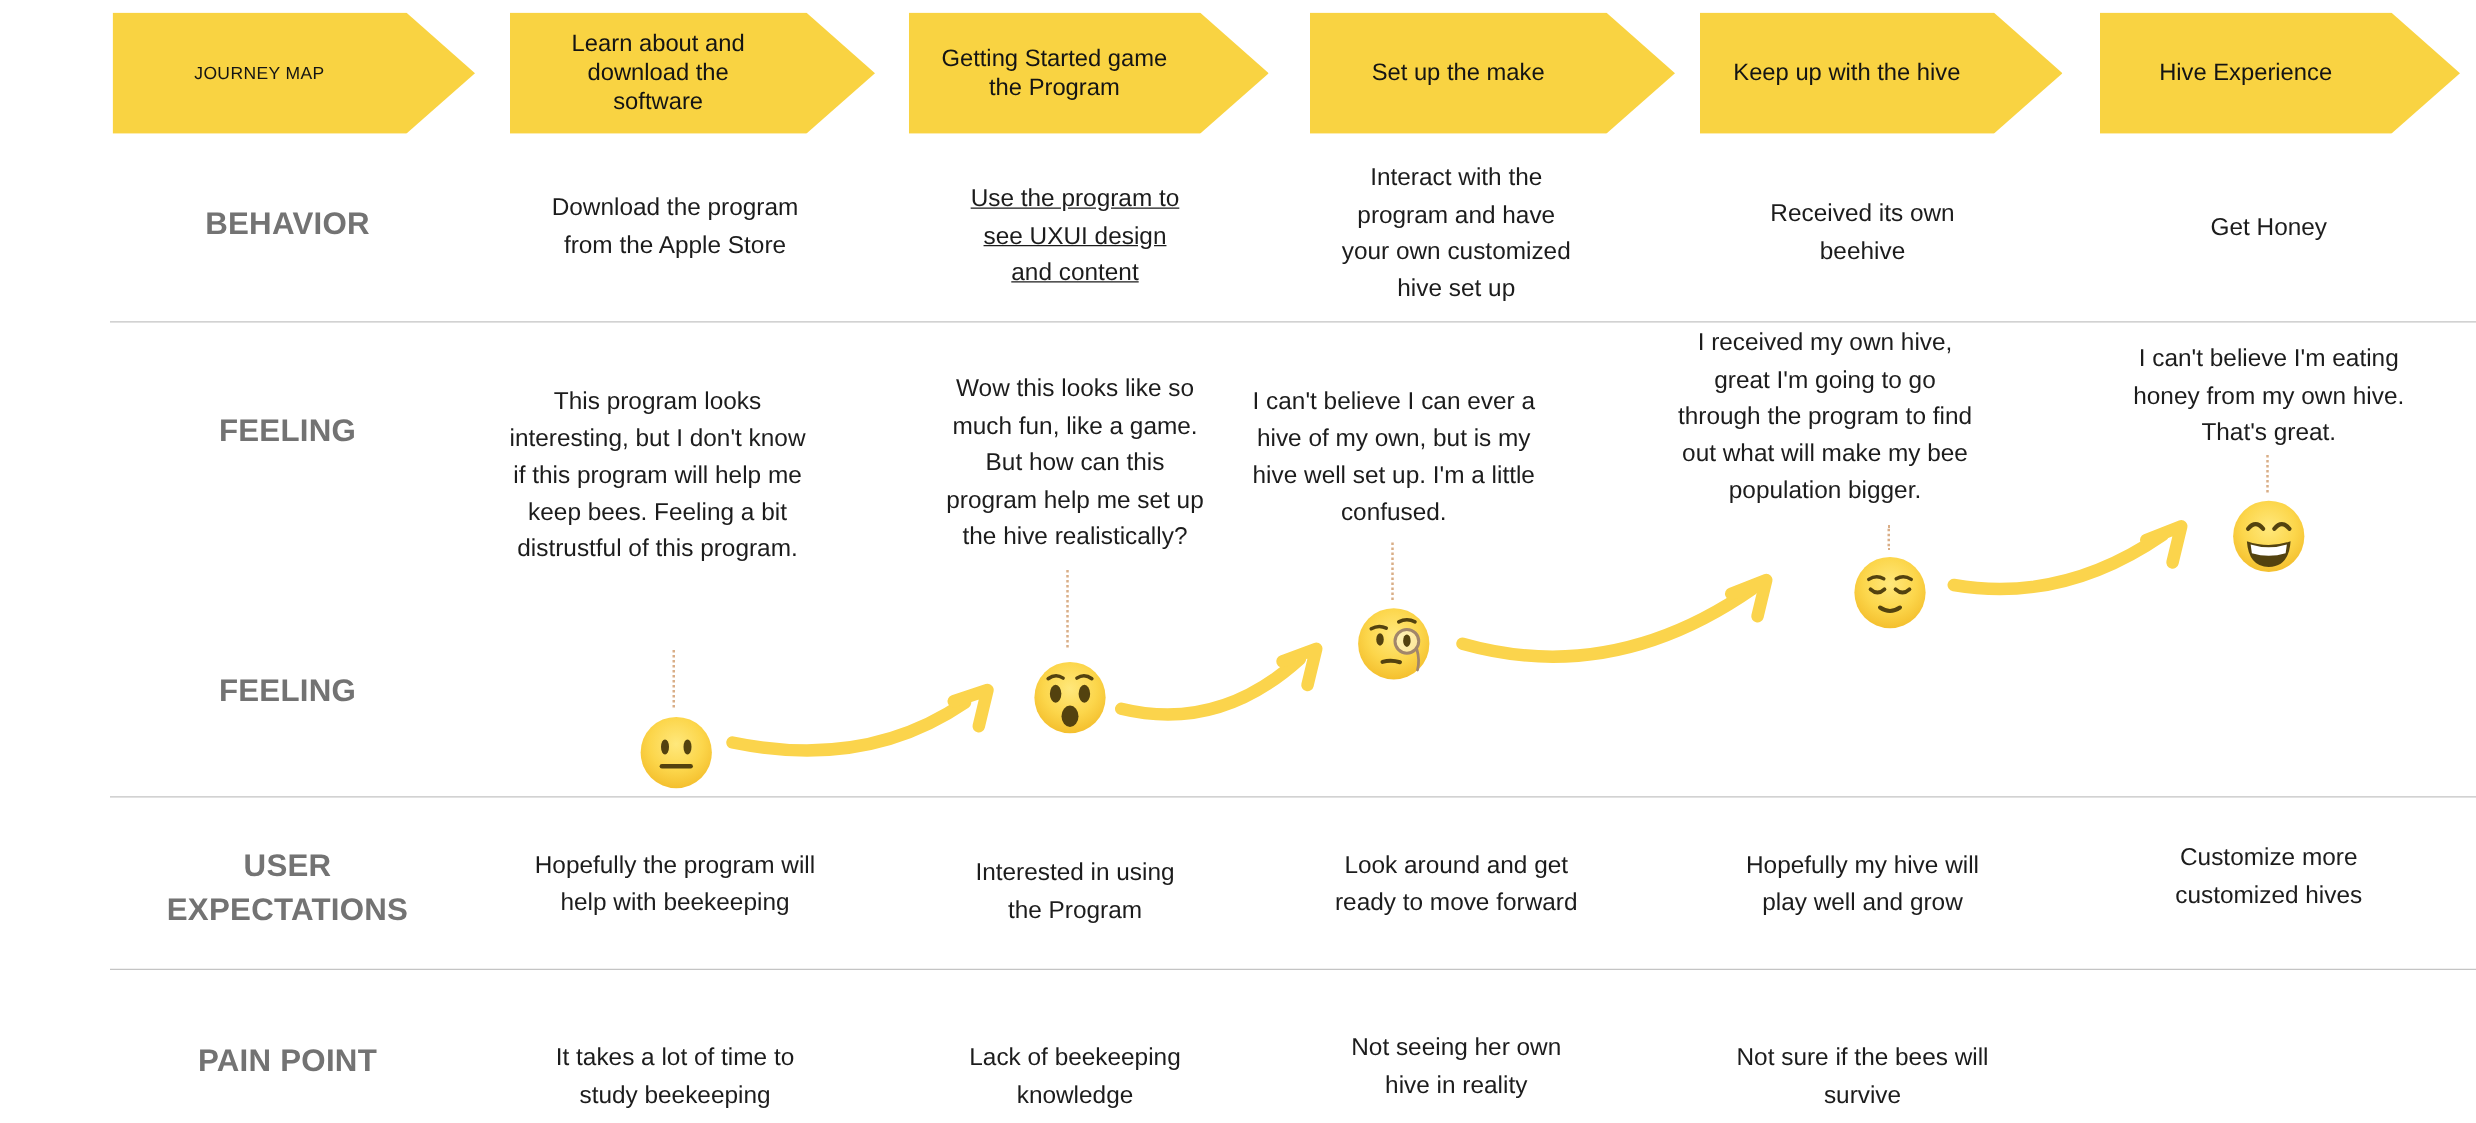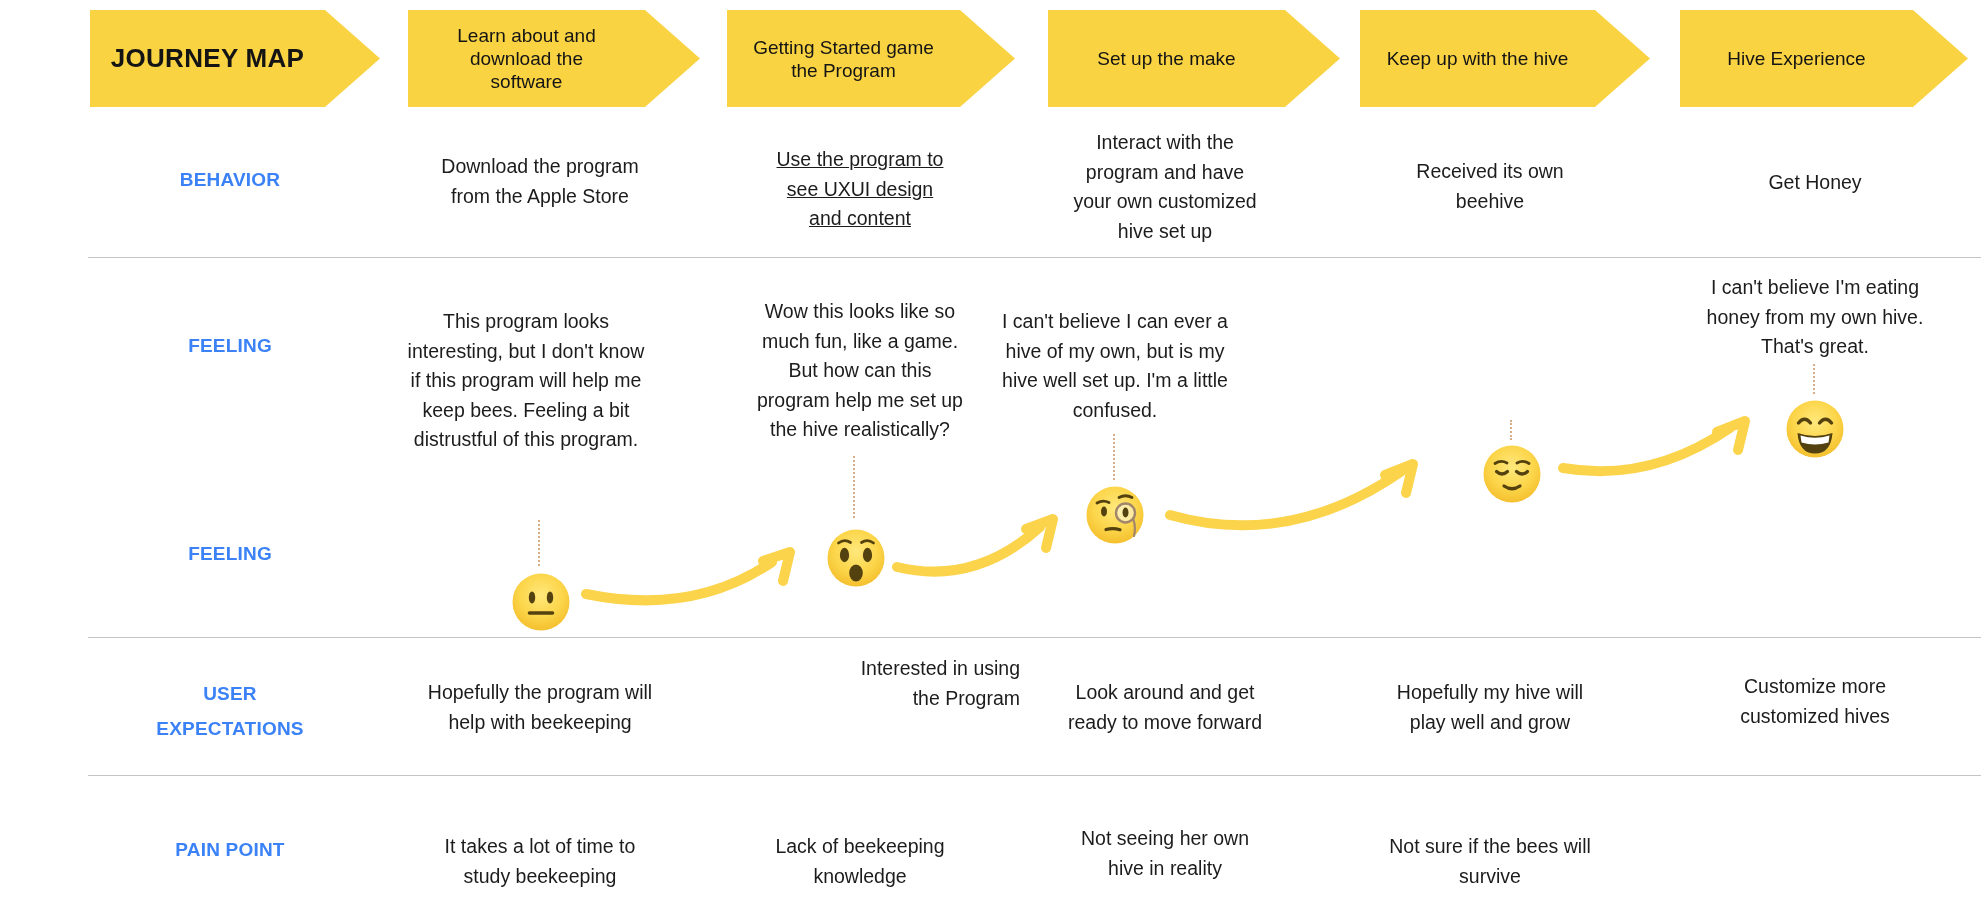--- a/index.html
+++ b/index.html
@@ -14,28 +14,28 @@
   
   .chev{
     position:absolute;top:10px;height:97px;
     background:#F9D342;
     clip-path:polygon(0 0, calc(100% - 55px) 0, 100% 50%, calc(100% - 55px) 100%, 0 100%);
     display:flex;align-items:center;justify-content:center;
     padding-right:55px;box-sizing:border-box;
     text-align:center;font-size:19px;line-height:23px;
     white-space:pre-line;color:#141414;
   }
-  .chev.title{font-weight:bold;font-size:26px;letter-spacing:.3px;}
+  .chev.title{font-weight:normal;font-size:14px;letter-spacing:.3px;}
   
   .divider{position:absolute;left:88px;right:0;height:1px;background:#c4c4c4;}
   
   .rlabel{
     position:absolute;left:85px;width:290px;
-    text-align:center;font-weight:bold;font-size:19px;line-height:35px;
-    color:#3b82f6;white-space:pre-line;letter-spacing:.2px;
+    text-align:center;font-weight:bold;font-size:25px;line-height:35px;
+    color:#737373;white-space:pre-line;letter-spacing:.2px;
   }
   
   .cell{
     position:absolute;text-align:center;
     font-size:19.5px;line-height:29.5px;
     white-space:pre-line;color:#1c1c1c;
   }
   
   .dotline{position:absolute;width:0;border-left:2.5px dotted #D9AE87;}
   
@@ -101,20 +101,25 @@
 distrustful of this program.</div>
   <div class="cell" style="left:700px;top:297px;width:320px;">Wow this looks like so
 much fun, like a game.
 But how can this
 program help me set up
 the hive realistically?</div>
   <div class="cell" style="left:950px;top:307px;width:330px;">I can't believe I can ever a
 hive of my own, but is my
 hive well set up. I'm a little
 confused.</div>
+  <div class="cell" style="left:1290px;top:260px;width:340px;">I received my own hive,
+great I'm going to go
+through the program to find
+out what will make my bee
+population bigger.</div>
   <div class="cell" style="left:1650px;top:273px;width:330px;">I can't believe I'm eating
 honey from my own hive.
 That's great.</div>
 
   <div class="dotline" style="left:538px;top:520px;height:46px;"></div>
   <div class="dotline" style="left:853px;top:456px;height:62px;"></div>
   <div class="dotline" style="left:1113px;top:434px;height:46px;"></div>
   <div class="dotline" style="left:1510px;top:420px;height:20px;"></div>
   <div class="dotline" style="left:1813px;top:364px;height:30px;"></div>
 
@@ -176,21 +181,21 @@
       <path d="M1026 529 L1053 519 L1046 548"></path>
       <path d="M1170 515 Q1290 549 1402 471"></path>
       <path d="M1385 475 L1413 464 L1406 493"></path>
       <path d="M1563 468 Q1650 483 1730 428"></path>
       <path d="M1717 432 L1745 421 L1738 450"></path>
     </g>
   </svg>
 
   <div class="cell" style="left:380px;top:678px;width:320px;">Hopefully the program will
 help with beekeeping</div>
-  <div class="cell" style="left:700px;top:654px;width:320px;text-align:right;">Interested in using
+  <div class="cell" style="left:700px;top:684px;width:320px;">Interested in using
 the Program</div>
   <div class="cell" style="left:1000px;top:678px;width:330px;">Look around and get
 ready to move forward</div>
   <div class="cell" style="left:1320px;top:678px;width:340px;">Hopefully my hive will
 play well and grow</div>
   <div class="cell" style="left:1650px;top:672px;width:330px;">Customize more
 customized hives</div>
 
   <div class="cell" style="left:380px;top:832px;width:320px;">It takes a lot of time to
 study beekeeping</div>

